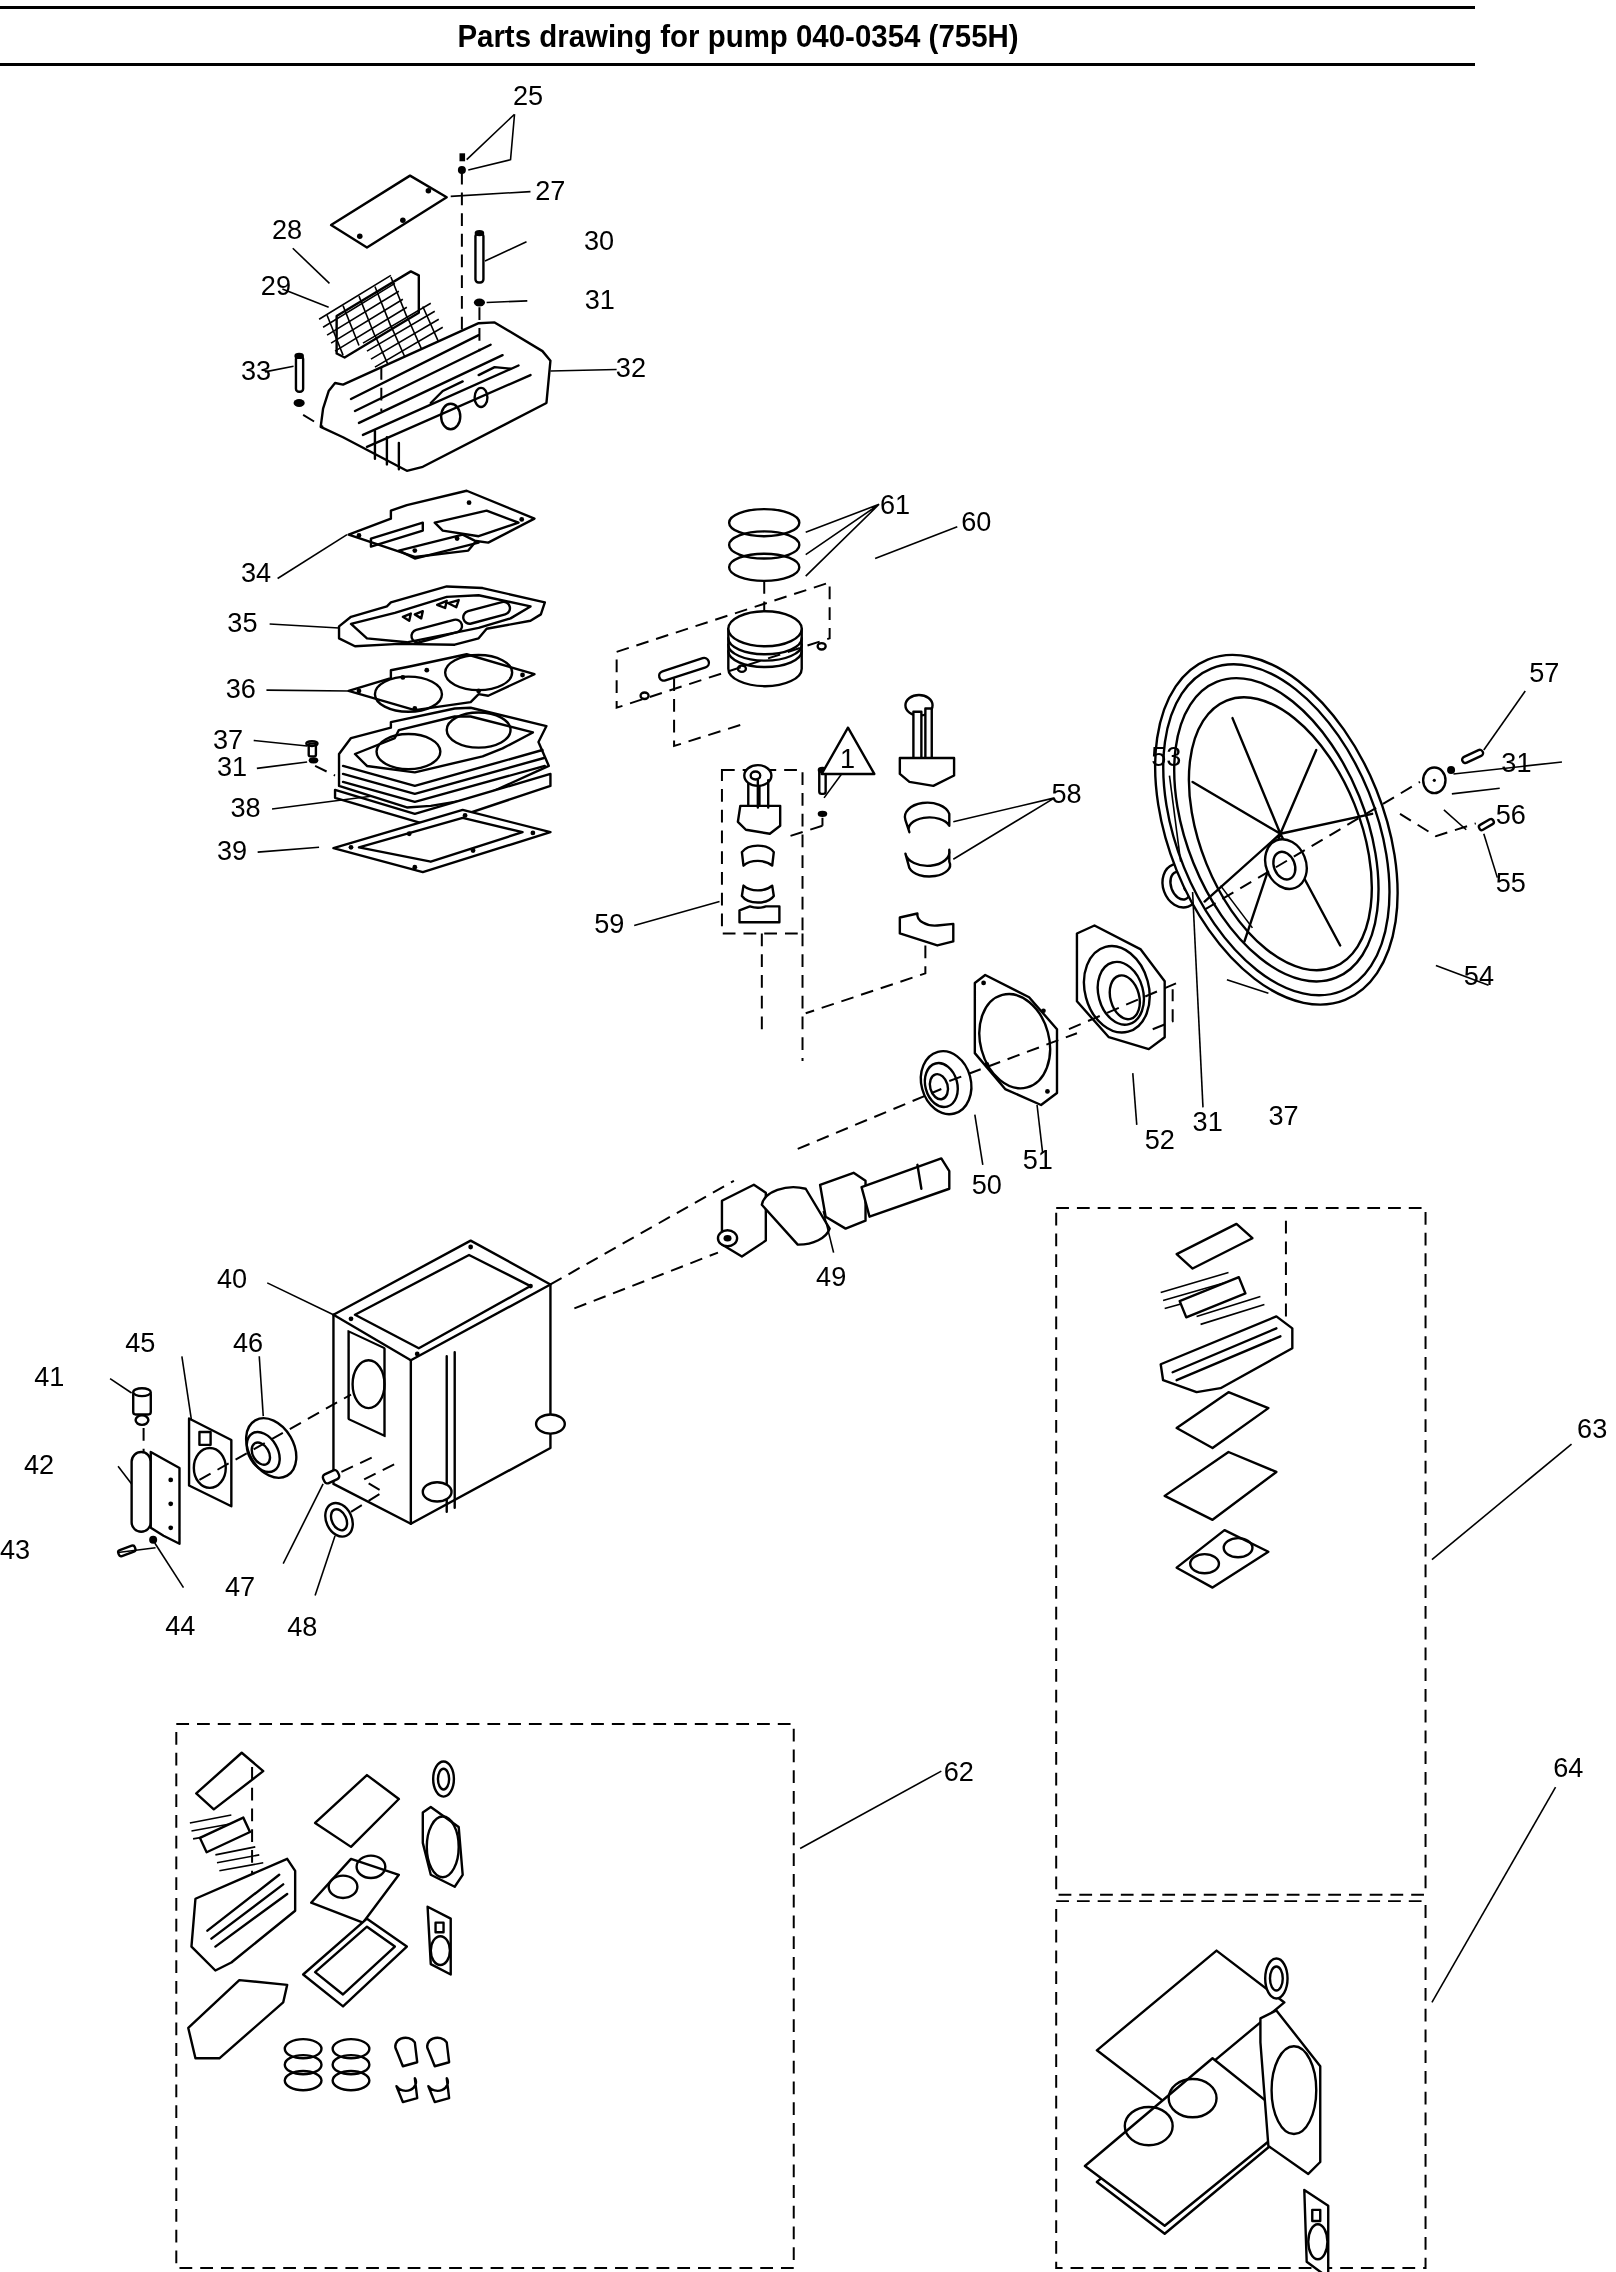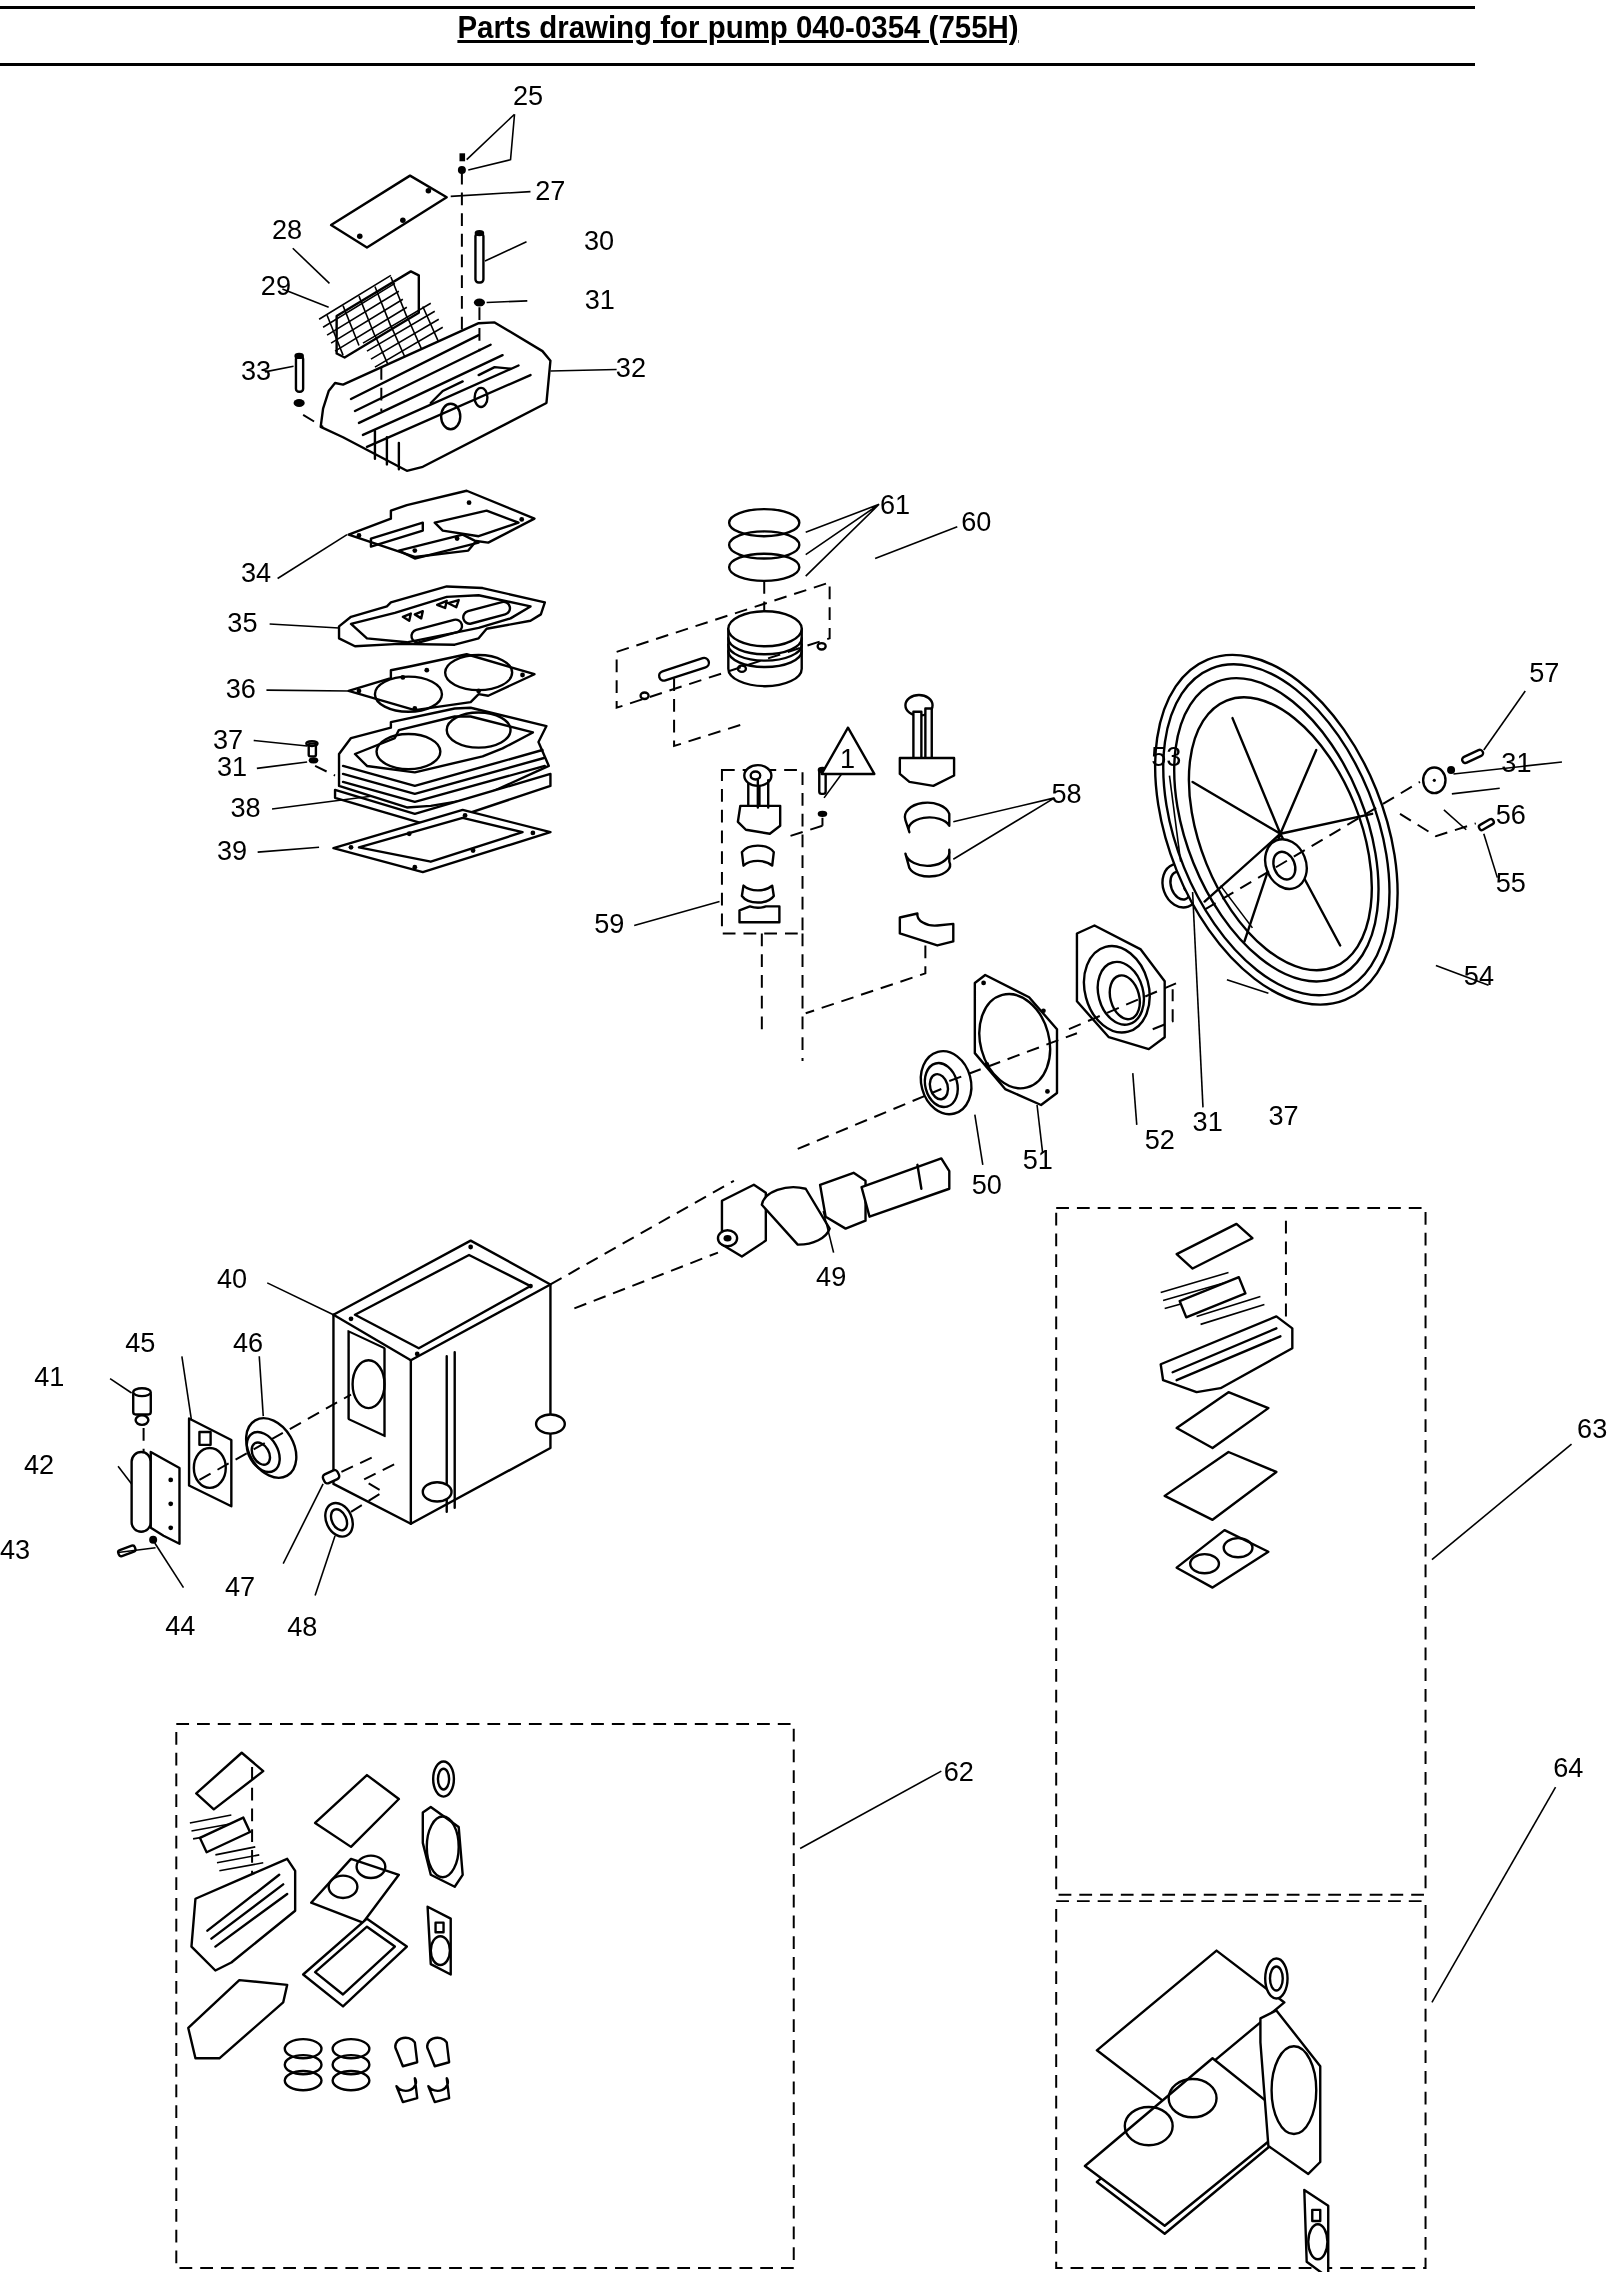--- a/index.html
+++ b/index.html
@@ -1,17 +1,17 @@
 <!DOCTYPE html>
 <html style="font-size:12.8px"><head>
 <meta charset="utf-8">
 <style>
   html,body{margin:0;padding:0;background:#ffffff;}
   body{width:1617px;height:2273px;position:relative;overflow:hidden;font-family:"Liberation Sans",sans-serif;color:#000;}
-  .title-bar{position:absolute;left:0;top:6.4px;width:1475px;height:60px;border-top:3.2px solid #000;border-bottom:3.2px solid #000;box-sizing:border-box;display:flex;align-items:flex-start;justify-content:center;text-decoration:underline;}
+  .title-bar{position:absolute;left:0;top:6.4px;width:1475px;height:60px;border-top:3.2px solid #000;border-bottom:3.2px solid #000;box-sizing:border-box;display:flex;align-items:center;justify-content:center;}
   .title-text{font-family:"Liberation Sans",sans-serif;font-weight:bold;font-size:32px;letter-spacing:0px;transform:scaleX(0.92);}
   svg.drawing{position:absolute;left:0;top:0;width:1617px;height:2273px;}
   .ln{stroke:#000;stroke-width:3;fill:none;stroke-linejoin:round;stroke-linecap:round;}
   .dash{stroke:#000;stroke-width:2.5;fill:none;stroke-dasharray:16 10;}
   .fillw{fill:#fff;stroke:#000;stroke-width:3;stroke-linejoin:round;}
   .dot{fill:#000;}
   .lbl{font-family:"Liberation Sans",sans-serif;font-size:34px;fill:#000;}
   .leader{stroke:#000;stroke-width:2;fill:none;}
   .mesh{stroke:#000;stroke-width:2;fill:none;}
 </style>

